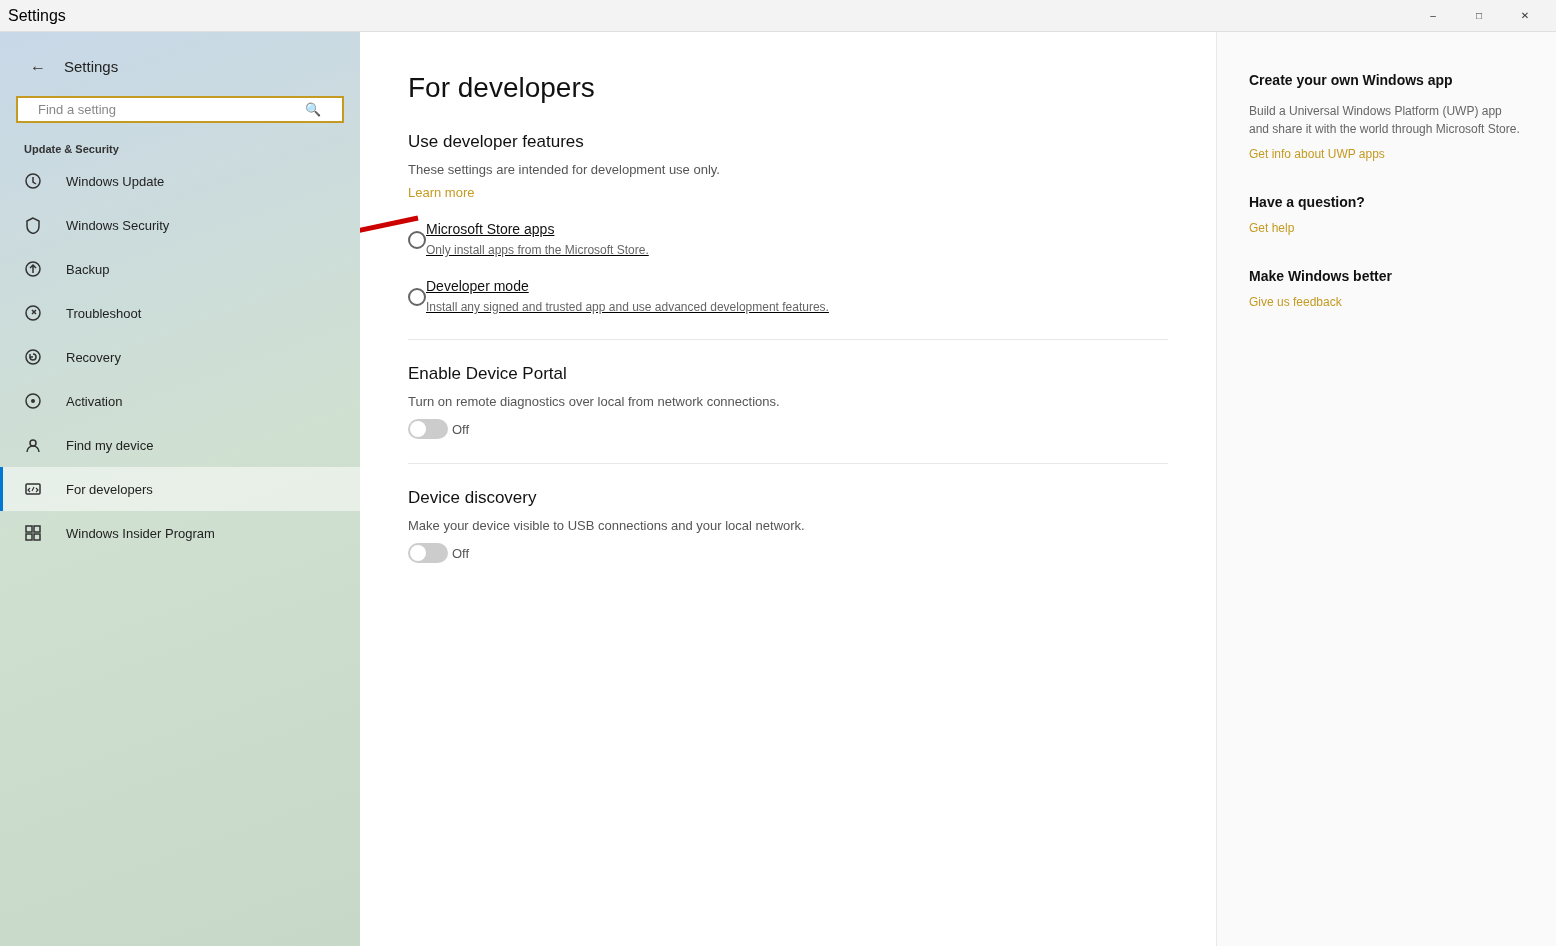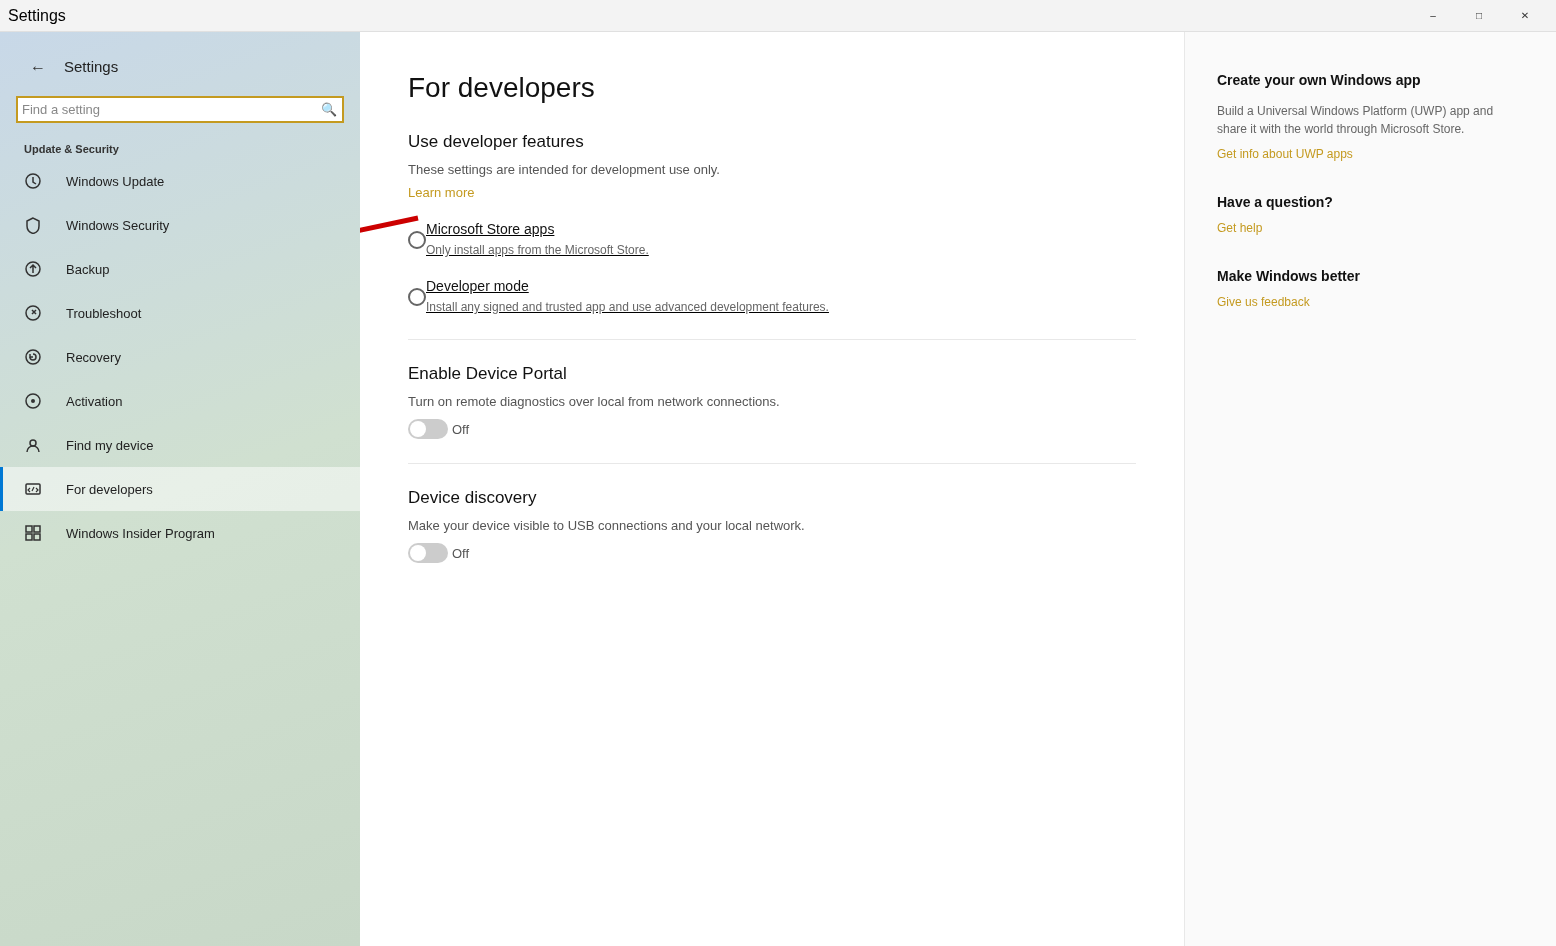--- a/index.html
+++ b/index.html
@@ -33,21 +33,21 @@
       background: none; border: none; cursor: pointer; font-size: 16px;
       width: 28px; height: 28px; display: flex; align-items: center; justify-content: center;
       color: #333; border-radius: 50%;
     }
     .sidebar-app-title { font-size: 15px; font-weight: 400; color: #222; }
 
     .search-box {
       margin: 8px 16px 12px;
       display: flex; align-items: flex-start;
       border: 2px solid #c49a20; background: #fff;
-      padding: 4px 4px;
+      padding: 4px 20px;
     }
     .search-input {
       border: none; outline: none; flex: 1; font-size: 13px;
       color: #333; background: transparent;
     }
     .search-input::placeholder { color: #888; }
     .search-icon { color: #666; font-size: 13px; }
 
     .section-label {
       padding: 8px 24px 4px; font-size: 11px; font-weight: 700;
@@ -107,21 +107,21 @@
       content: ''; position: absolute; left: 2px; top: 2px;
       width: 16px; height: 16px; border-radius: 50%; background: #fff;
       transition: left 0.2s;
     }
     .toggle-label { font-size: 13px; color: #555; }
 
     .divider { height: 1px; background: #e8e8e8; margin: 24px 0; }
 
     
     .right-panel {
-      width: 372px; flex-shrink: 0; padding: 40px 32px;
+      width: 340px; flex-shrink: 0; padding: 40px 32px;
       background: #fafafa; border-left: 1px solid #e8e8e8; overflow-y: auto;
     }
     .panel-section { margin-bottom: 32px; }
     .panel-title { font-size: 14px; font-weight: 600; color: #111; margin-bottom: 8px; }
     .panel-desc { font-size: 12px; color: #666; margin-bottom: 6px; line-height: 1.5; margin-top: 14px; }
     .panel-link { color: #c49a20; font-size: 12px; cursor: pointer; }
 
     
     .arrow-svg {
       position: absolute;

